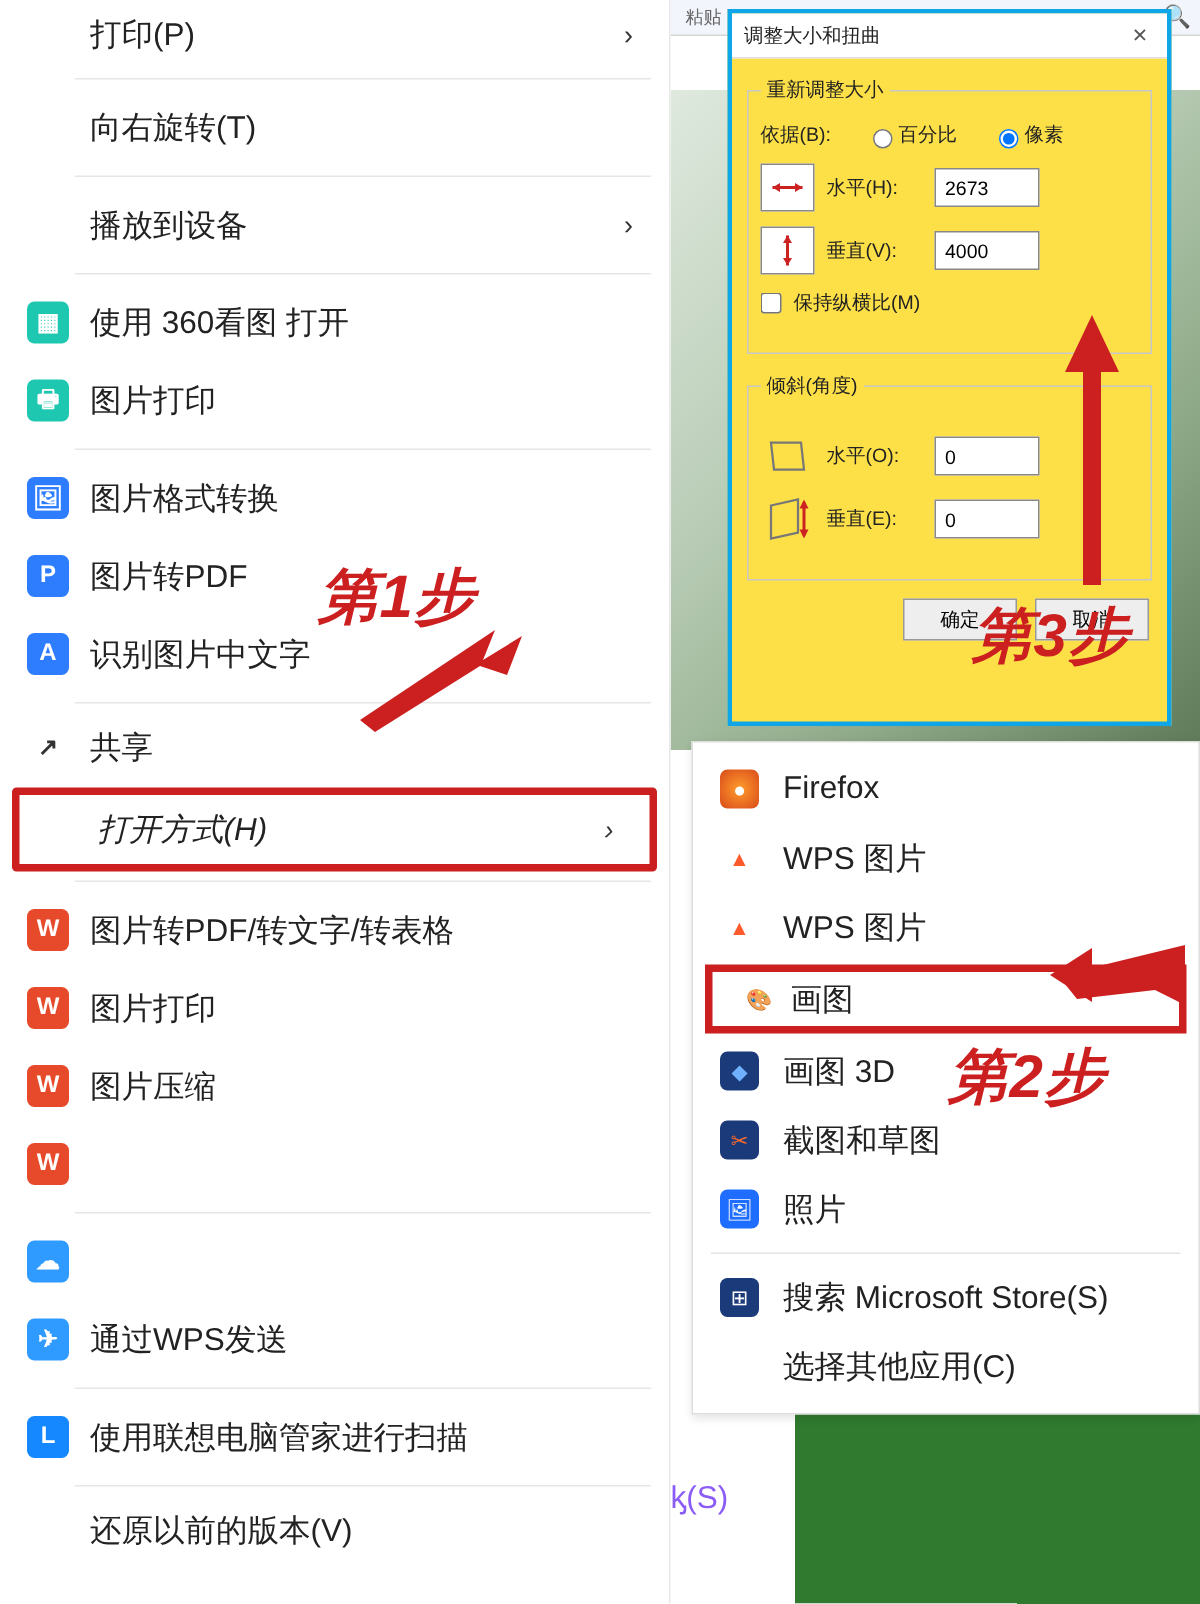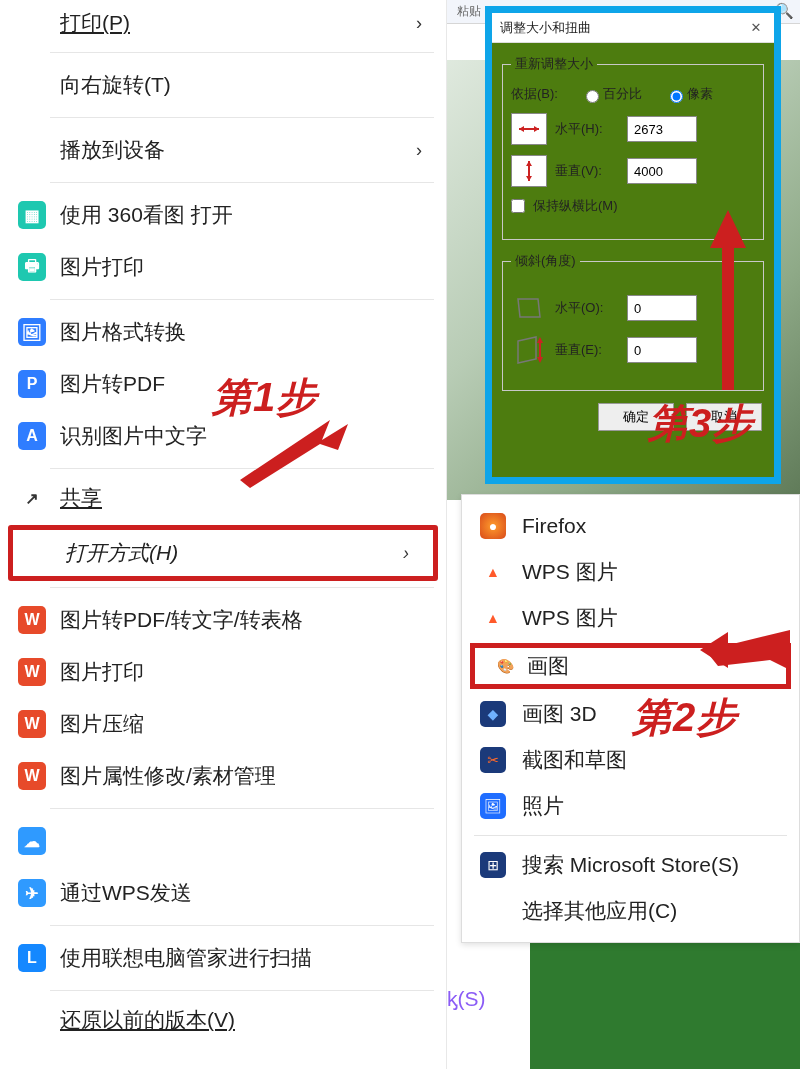--- a/index.html
+++ b/index.html
@@ -10,21 +10,21 @@
     position: absolute; left: 0; top: 0; width: 447px; height: 1069px;
     background: #fff; border-right: 1px solid #e8e8e8;
     font-size: 21px; color: #222;
     padding-top: 0;
   }
   .ctx-item {
     height: 52px; display: flex; align-items: center;
     padding-left: 60px; padding-right: 20px; position: relative;
     white-space: nowrap;
   }
-  .ctx-item.short { height: 46px; text-decoration: underline; }
+  .ctx-item.short { height: 46px; }
   .ctx-item .expand { position: absolute; right: 24px; font-size: 18px; color: #333; }
   .ctx-icon {
     position: absolute; left: 18px; width: 28px; height: 28px;
     display: flex; align-items: center; justify-content: center;
     border-radius: 5px; font-size: 16px; color: #fff; font-weight: bold;
   }
   .sep { height: 1px; background: #e6e6e6; margin: 6px 12px 6px 50px; }
   .ctx-item.boxed {
     border: 5px solid #cc1f1f; border-radius: 3px;
     margin: 4px 8px; height: 56px; padding-left: 52px; font-style: italic;
@@ -46,21 +46,21 @@
     display: flex; align-items: center; justify-content: center;
     border-radius: 5px; font-size: 14px;
   }
   .sub-item.boxed {
     border: 5px solid #cc1f1f; margin: 2px 8px; padding-left: 52px;
   }
 
   
   .dlg {
     position: absolute; left: 485px; top: 6px; width: 296px; height: 478px;
-    background: #4d7c0f; border: 7px solid #0ea5e9;
+    background: #fde047; border: 3px solid #0ea5e9;
     font-size: 14px; color: #222;
   }
   .dlg-titlebar {
     height: 30px; background: #fff; border-bottom: 1px solid #ddd;
     display: flex; align-items: center; padding: 0 8px; justify-content: space-between;
     font-size: 13px;
   }
   .dlg-close { width: 20px; text-align: center; color: #555; cursor: pointer; }
   .dlg fieldset {
     border: 1px solid #c8c8c8; margin: 12px 10px; padding: 12px 8px 14px 8px;
@@ -174,21 +174,20 @@
   <div class="ctx-item">
       <span class="ctx-icon" style="background:#e74a2a">W</span>
       <span>图片打印</span>
     </div>
   <div class="ctx-item">
       <span class="ctx-icon" style="background:#e74a2a">W</span>
       <span>图片压缩</span>
     </div>
   <div class="ctx-item">
       <span class="ctx-icon" style="background:#e74a2a">W</span>
-      <span>图片属性修改/素材管理</span>
     </div>
   <div class="sep"></div>
   <div class="ctx-item">
       <span class="ctx-icon" style="background:#2f9aff">☁</span>
     </div>
   <div class="ctx-item">
       <span class="ctx-icon" style="background:#2f9aff">✈</span>
       <span>通过WPS发送</span>
     </div>
   <div class="sep"></div>

